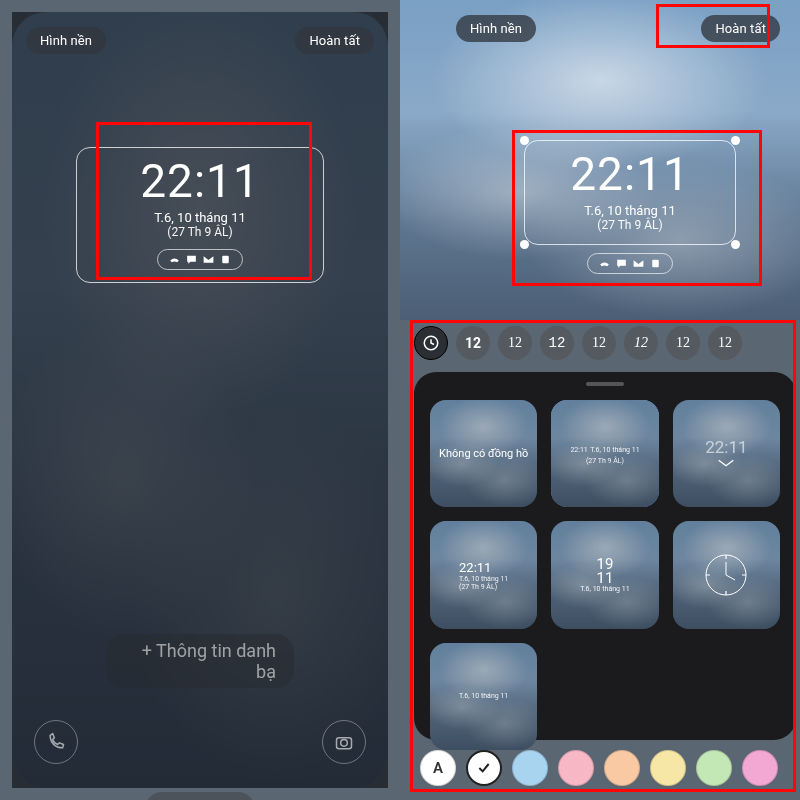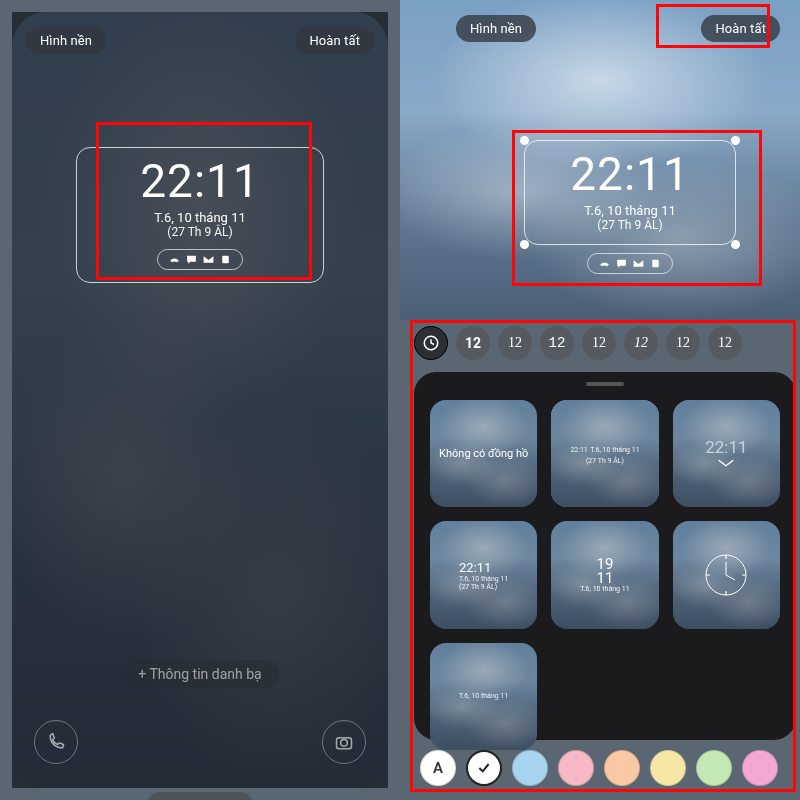--- a/index.html
+++ b/index.html
@@ -117,21 +117,21 @@
   
   .fg { position:absolute; inset:0; z-index:3; }
 
   .contact-pill {
     position:absolute;
     bottom:100px; left:50%; transform:translateX(-50%);
     padding:6px 18px;
     border-radius:18px;
     background: rgba(40,44,50,.55);
     color: rgba(255,255,255,.55);
-    font-size:14px;
+    font-size:18px;
     display:flex; align-items:center; gap:6px;text-align:right;
   }
 
   .shortcut {
     position:absolute; bottom:24px;
     width:44px; height:44px;
     border-radius:22px;
     border:1.5px solid rgba(255,255,255,.35);
     display:flex;align-items:center;justify-content:center;
   }

